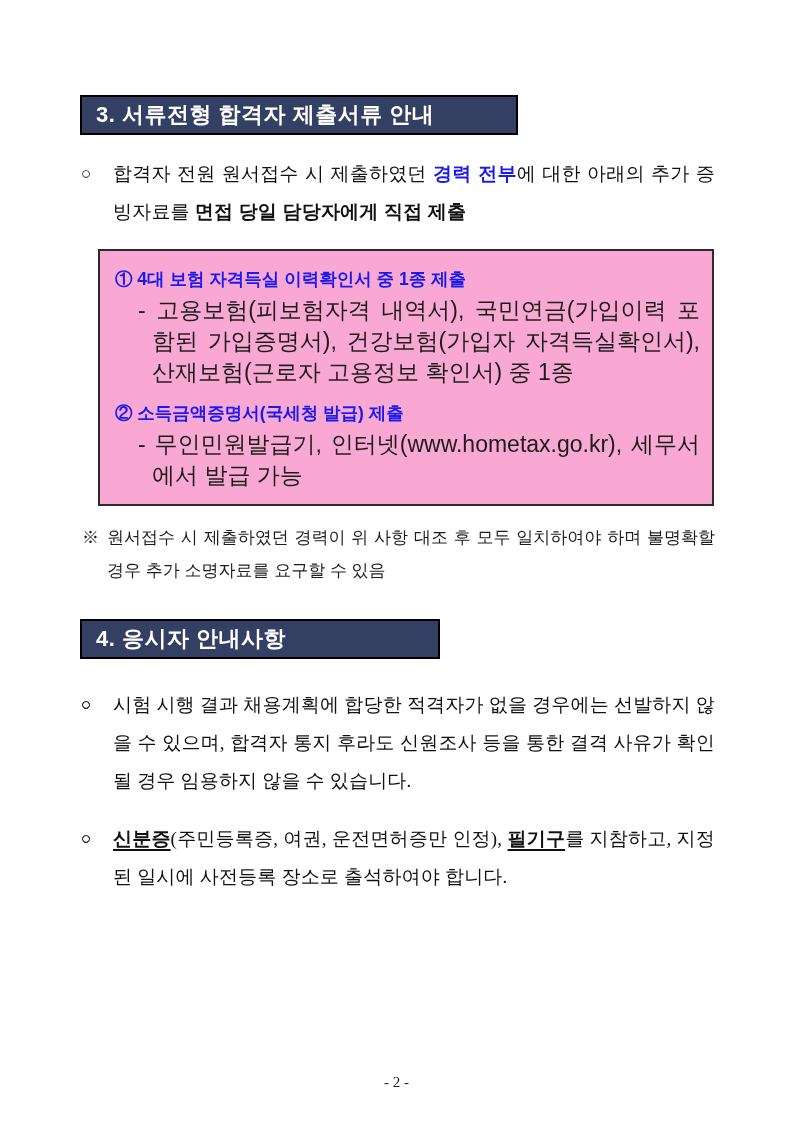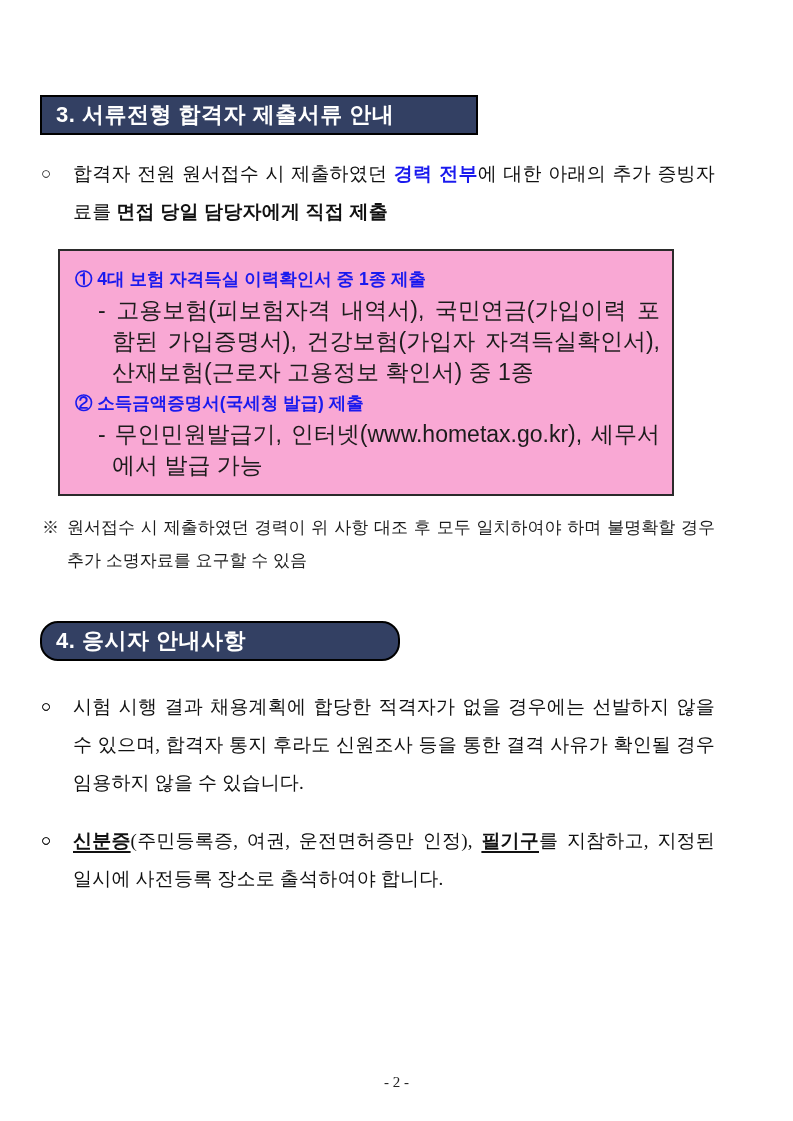--- a/index.html
+++ b/index.html
@@ -1,21 +1,21 @@
 <!DOCTYPE html>
 <html lang="ko"><head>
 <meta charset="utf-8">
 <style>
   html, body { margin: 0; padding: 0; background: #ffffff; }
   .page {
     position: relative;
     width: 793px;
     height: 1121px;
     box-sizing: border-box;
-    padding: 95px 78px 0 40px;
+    padding: 95px 78px 0 80px;
     background: #ffffff;
     overflow: hidden;
     font-family: "Liberation Serif", serif;
     color: #111111;
   }
 
   
   .section-header {
     box-sizing: border-box;
     height: 40px;
@@ -23,21 +23,21 @@
     border: 2px solid #000000;
     color: #ffffff;
     font-family: "Liberation Sans", sans-serif;
     font-weight: 700;
     font-size: 22px;
     line-height: 35px;
     padding-left: 14px;
     letter-spacing: 0.5px;
   }
   .header3 { width: 438px; }
-  .header4 { width: 360px; margin-top: 44px; border-radius: 18px; }
+  .header4 { width: 360px; margin-top: 32px; }
 
   
   .para {
     position: relative;
     padding-left: 33px;
     font-size: 19px;
     line-height: 38px;
     text-align: justify;
     letter-spacing: 0.2px;
   }
@@ -81,21 +81,21 @@
     background: #f9a8d4;
     padding: 13px 12px 13px 15px;
     font-family: "Liberation Sans", sans-serif;
   }
   .box-title {
     color: #1a1aee;
     font-weight: 700;
     font-size: 17.5px;
     line-height: 31px;
   }
-  .box-title.second { }
+  .box-title.second { margin-top: 10px; }
   .box-detail {
     font-size: 23px;
     line-height: 31px;
     color: #1c1c1c;
     margin-left: 23px;
     padding-left: 14px;
     text-indent: -14px;
     text-align: justify;
   }
 

